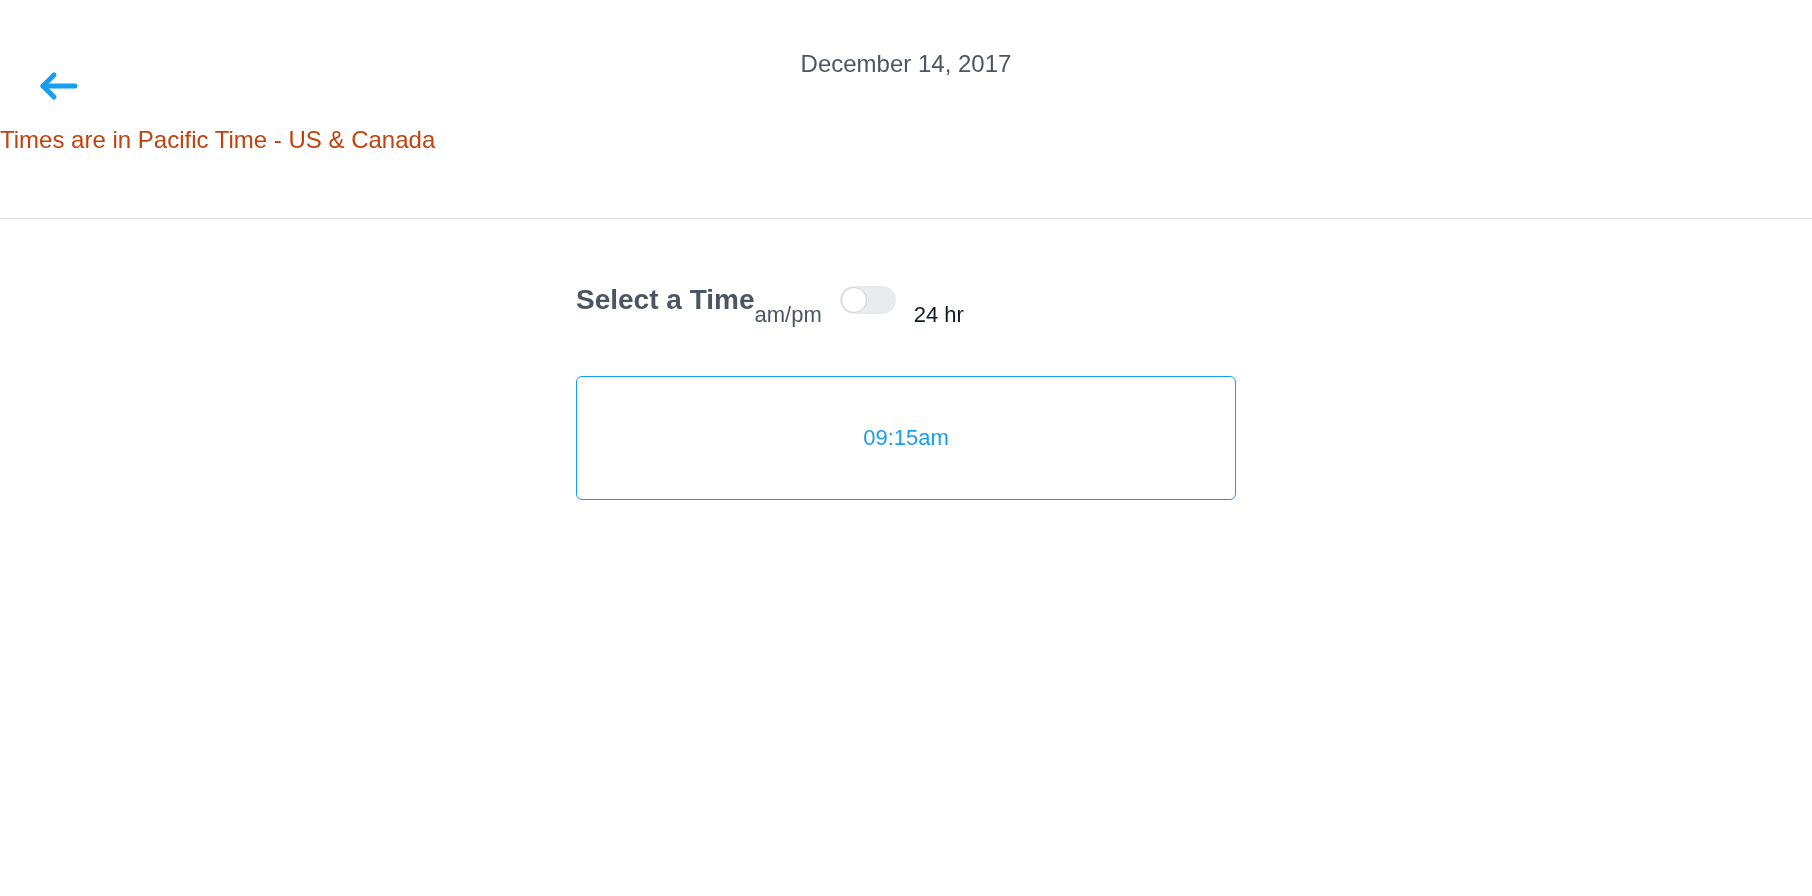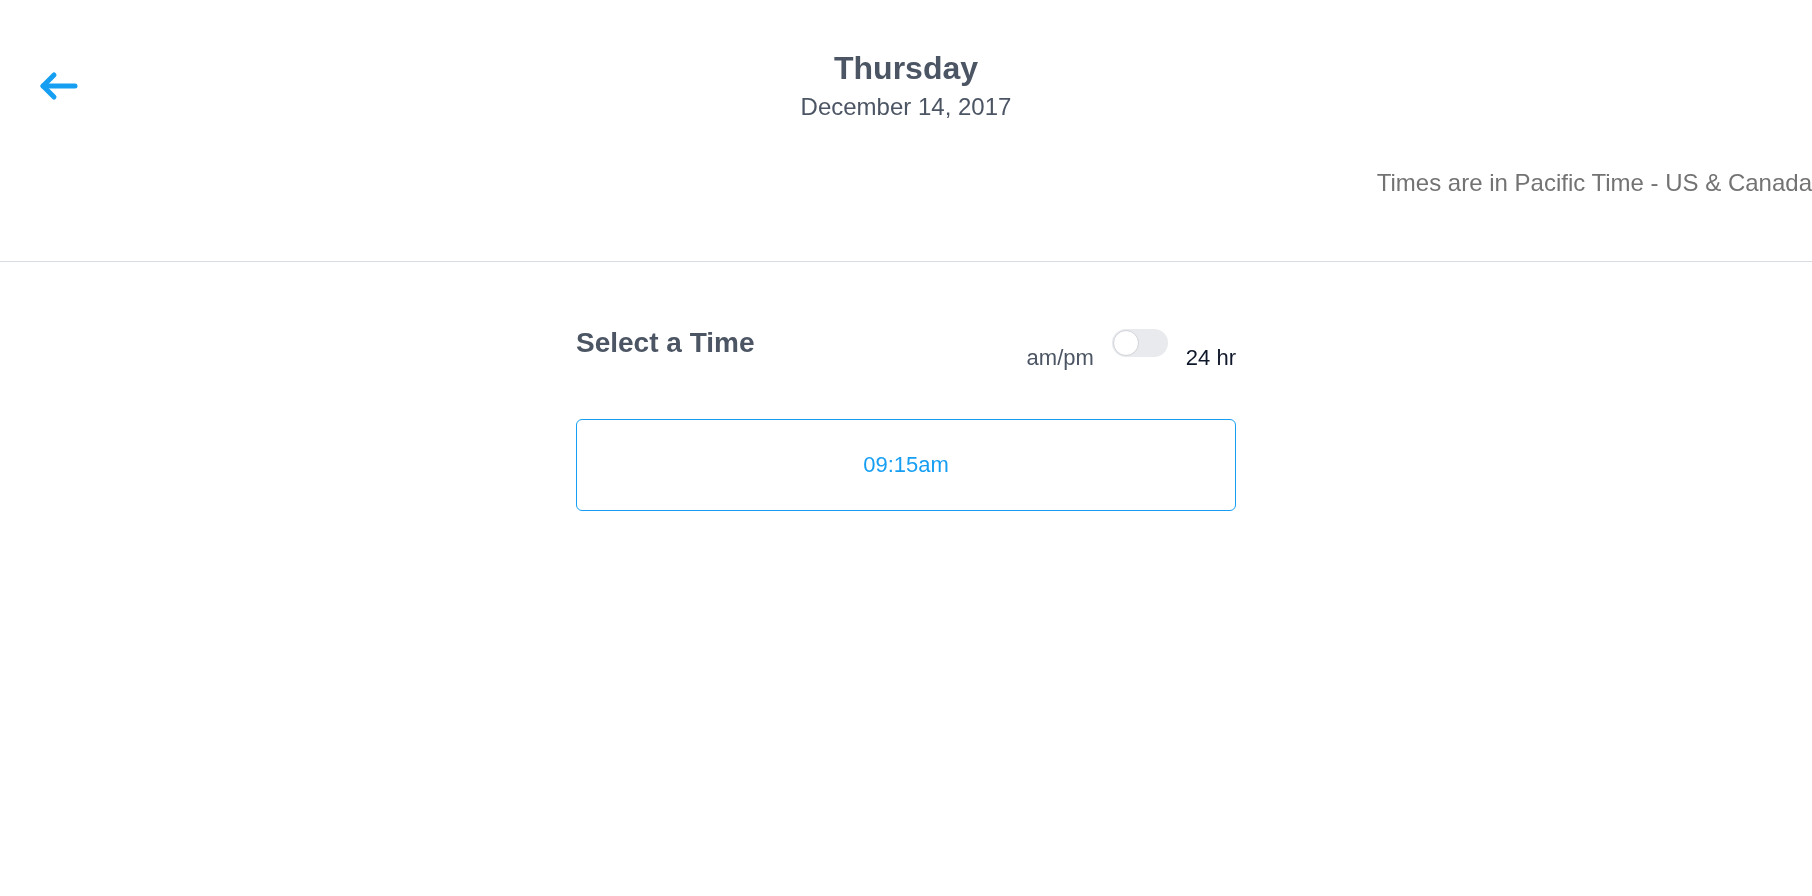--- a/index.html
+++ b/index.html
@@ -38,41 +38,41 @@
       font-weight: 700;
       color: #4c5563;
       margin-bottom: 6px;
     }
     .date {
       font-size: 24px;
       font-weight: 400;
       color: #4c5563;
     }
     .timezone {
-      text-align: right;
+      text-align: left;
       font-size: 24px;
       font-weight: 400;
-      color: #737373;
+      color: #c2410c;
       margin-top: 48px;
     }
     .divider {
       width: 100%;
       height: 1px;
       background: #d9dce0;
       margin-top: 64px;
     }
     .content {
       width: 660px;
       margin: 0 auto;
       padding-top: 52px;
     }
     .select-row {
       display: flex;
       align-items: center;
-      justify-content: space-between;
+      justify-content: flex-start;
       margin-bottom: 48px;
     }
     .select-title {
       font-size: 28px;
       font-weight: 700;
       color: #4c5563;
     }
     .toggle-group {
       display: flex;
       align-items: center;
@@ -102,21 +102,21 @@
       top: 1px;
       left: 1px;
       width: 26px;
       height: 26px;
       background: #ffffff;
       border: 1px solid #d0d3d8;
       border-radius: 50%;
     }
     .time-slot {
       width: 100%;
-      height: 92px;
+      height: 124px;
       border: 1px solid #169ff2;
       border-radius: 6px;
       display: flex;
       align-items: center;
       justify-content: center;
       font-size: 22px;
       font-weight: 500;
       color: #169ff2;
       cursor: pointer;
       margin-bottom: 22px;
@@ -129,21 +129,20 @@
 <div class="back-button">
   <span>
     <svg viewBox="0 0 40 32" fill="none" stroke="#169ff2" stroke-width="5" stroke-linecap="round" stroke-linejoin="round">
       <line x1="37" y1="16" x2="5" y2="16"></line>
       <polyline points="16,5 5,16 16,27"></polyline>
     </svg>
   </span>
 </div>
 
 <div class="header">
-  <div class="day-name">Thursday</div>
   <div class="date">December 14, 2017</div>
 </div>
 
 <div class="timezone">Times are in Pacific Time - US &amp; Canada</div>
 
 <div class="divider"></div>
 
 <div class="content">
   <div class="select-row">
     <div class="select-title">Select a Time</div>

